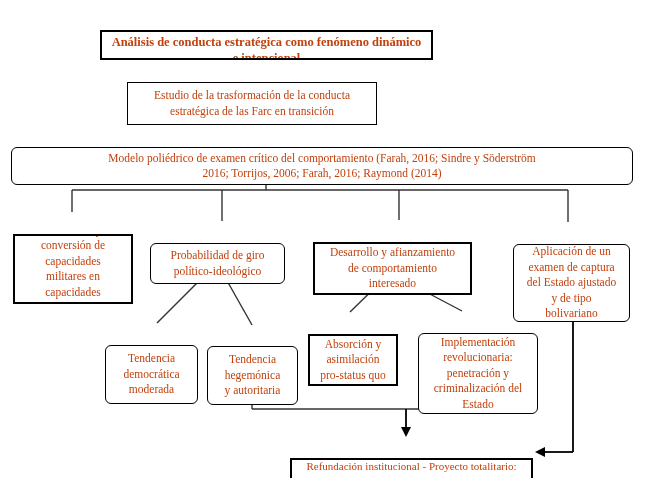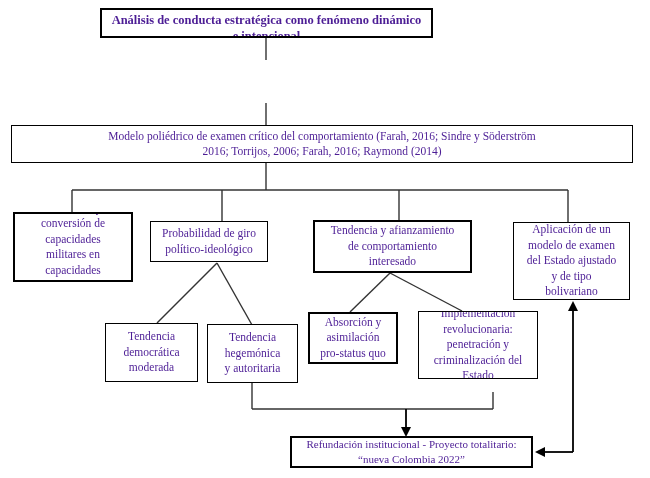--- a/index.html
+++ b/index.html
@@ -17,39 +17,40 @@
   .connectors {
     position: absolute;
     left: 0; top: 0;
     width: 650px; height: 478px;
   }
   .node {
     position: absolute;
     box-sizing: border-box;
     border: 2px solid #000000;
     background: #ffffff;
-    color: #4c1d95;
+    color: #c2410c;
     display: flex;
     align-items: center;
     justify-content: center;
     text-align: center;
     white-space: pre;
     font-size: 11.5px;
     line-height: 15.5px;
     overflow: hidden;
+    margin-top: 22px;
   }
   .node--title {
     font-weight: bold;
     font-size: 12.5px;
     line-height: 16px;
     align-items: flex-start;
     padding-top: 2px;
   }
   .node--thin { border-width: 1px; }
-  .node--mid  { border-width: 1.5px; }
+  .node--mid  { border-width: 1.5px; border-radius: 6px; }
   .node--small { font-size: 11px; }
 </style>
 </head>
 <body>
 
 <div class="stage">
 
   <svg class="connectors" viewBox="0 0 650 478" xmlns="http://www.w3.org/2000/svg">
     <g stroke="#333333" stroke-width="1.4" fill="none">
 
@@ -80,57 +81,59 @@
       <path d="M573,452 H544" fill="none"></path>
       <polygon points="535,452 545,447 545,457" stroke="none"></polygon>
       <path d="M573,452 V309" fill="none"></path>
       <polygon points="573,301 568,311 578,311" stroke="none"></polygon>
     </g>
   </svg>
 
   <div class="node node--title" style="left:100px; top:8px; width:333px; height:30px;">Análisis de conducta estratégica como fenómeno dinámico
 e intencional</div>
 
+  <div class="node node--thin" style="left:127px; top:60px; width:250px; height:43px;">Estudio de la trasformación de la conducta
+estratégica de las Farc en transición</div>
 
   <div class="node node--mid" style="left:11px; top:125px; width:622px; height:38px;">Modelo poliédrico de examen crítico del comportamiento (Farah, 2016; Sindre y Söderström
 2016; Torrijos, 2006; Farah, 2016; Raymond (2014)</div>
 
   <div class="node" style="left:13px; top:212px; width:120px; height:70px;">Desarrollo y
 conversión de
 capacidades
 militares en
 capacidades
 políticas</div>
 
-  <div class="node node--mid" style="left:150px; top:221px; width:118px; height:41px;">Probabilidad de giro
+  <div class="node node--mid" style="left:150px; top:221px; width:135px; height:41px;">Probabilidad de giro
 político-ideológico</div>
 
-  <div class="node" style="left:313px; top:220px; width:159px; height:53px;">Tendencia y afianzamiento
+  <div class="node" style="left:313px; top:220px; width:159px; height:53px;">Desarrollo y afianzamiento
 de comportamiento
 interesado</div>
 
   <div class="node node--mid" style="left:513px; top:222px; width:117px; height:78px;">Aplicación de un
-modelo de examen
+examen de captura
 del Estado ajustado
 y de tipo
 bolivariano</div>
 
   <div class="node node--mid" style="left:105px; top:323px; width:93px; height:59px;">Tendencia
 democrática
 moderada</div>
 
   <div class="node node--mid" style="left:207px; top:324px; width:91px; height:59px;">Tendencia
 hegemónica
 y autoritaria</div>
 
   <div class="node" style="left:308px; top:312px; width:90px; height:52px;">Absorción y
 asimilación
 pro-status quo</div>
 
-  <div class="node node--mid" style="left:418px; top:311px; width:120px; height:68px;">Implementación
+  <div class="node node--mid" style="left:418px; top:311px; width:120px; height:81px;">Implementación
 revolucionaria:
 penetración y
 criminalización del
 Estado</div>
 
   <div class="node node--small" style="left:290px; top:436px; width:243px; height:32px;">Refundación institucional - Proyecto totalitario:
 “nueva Colombia 2022”</div>
 
 </div>
 

